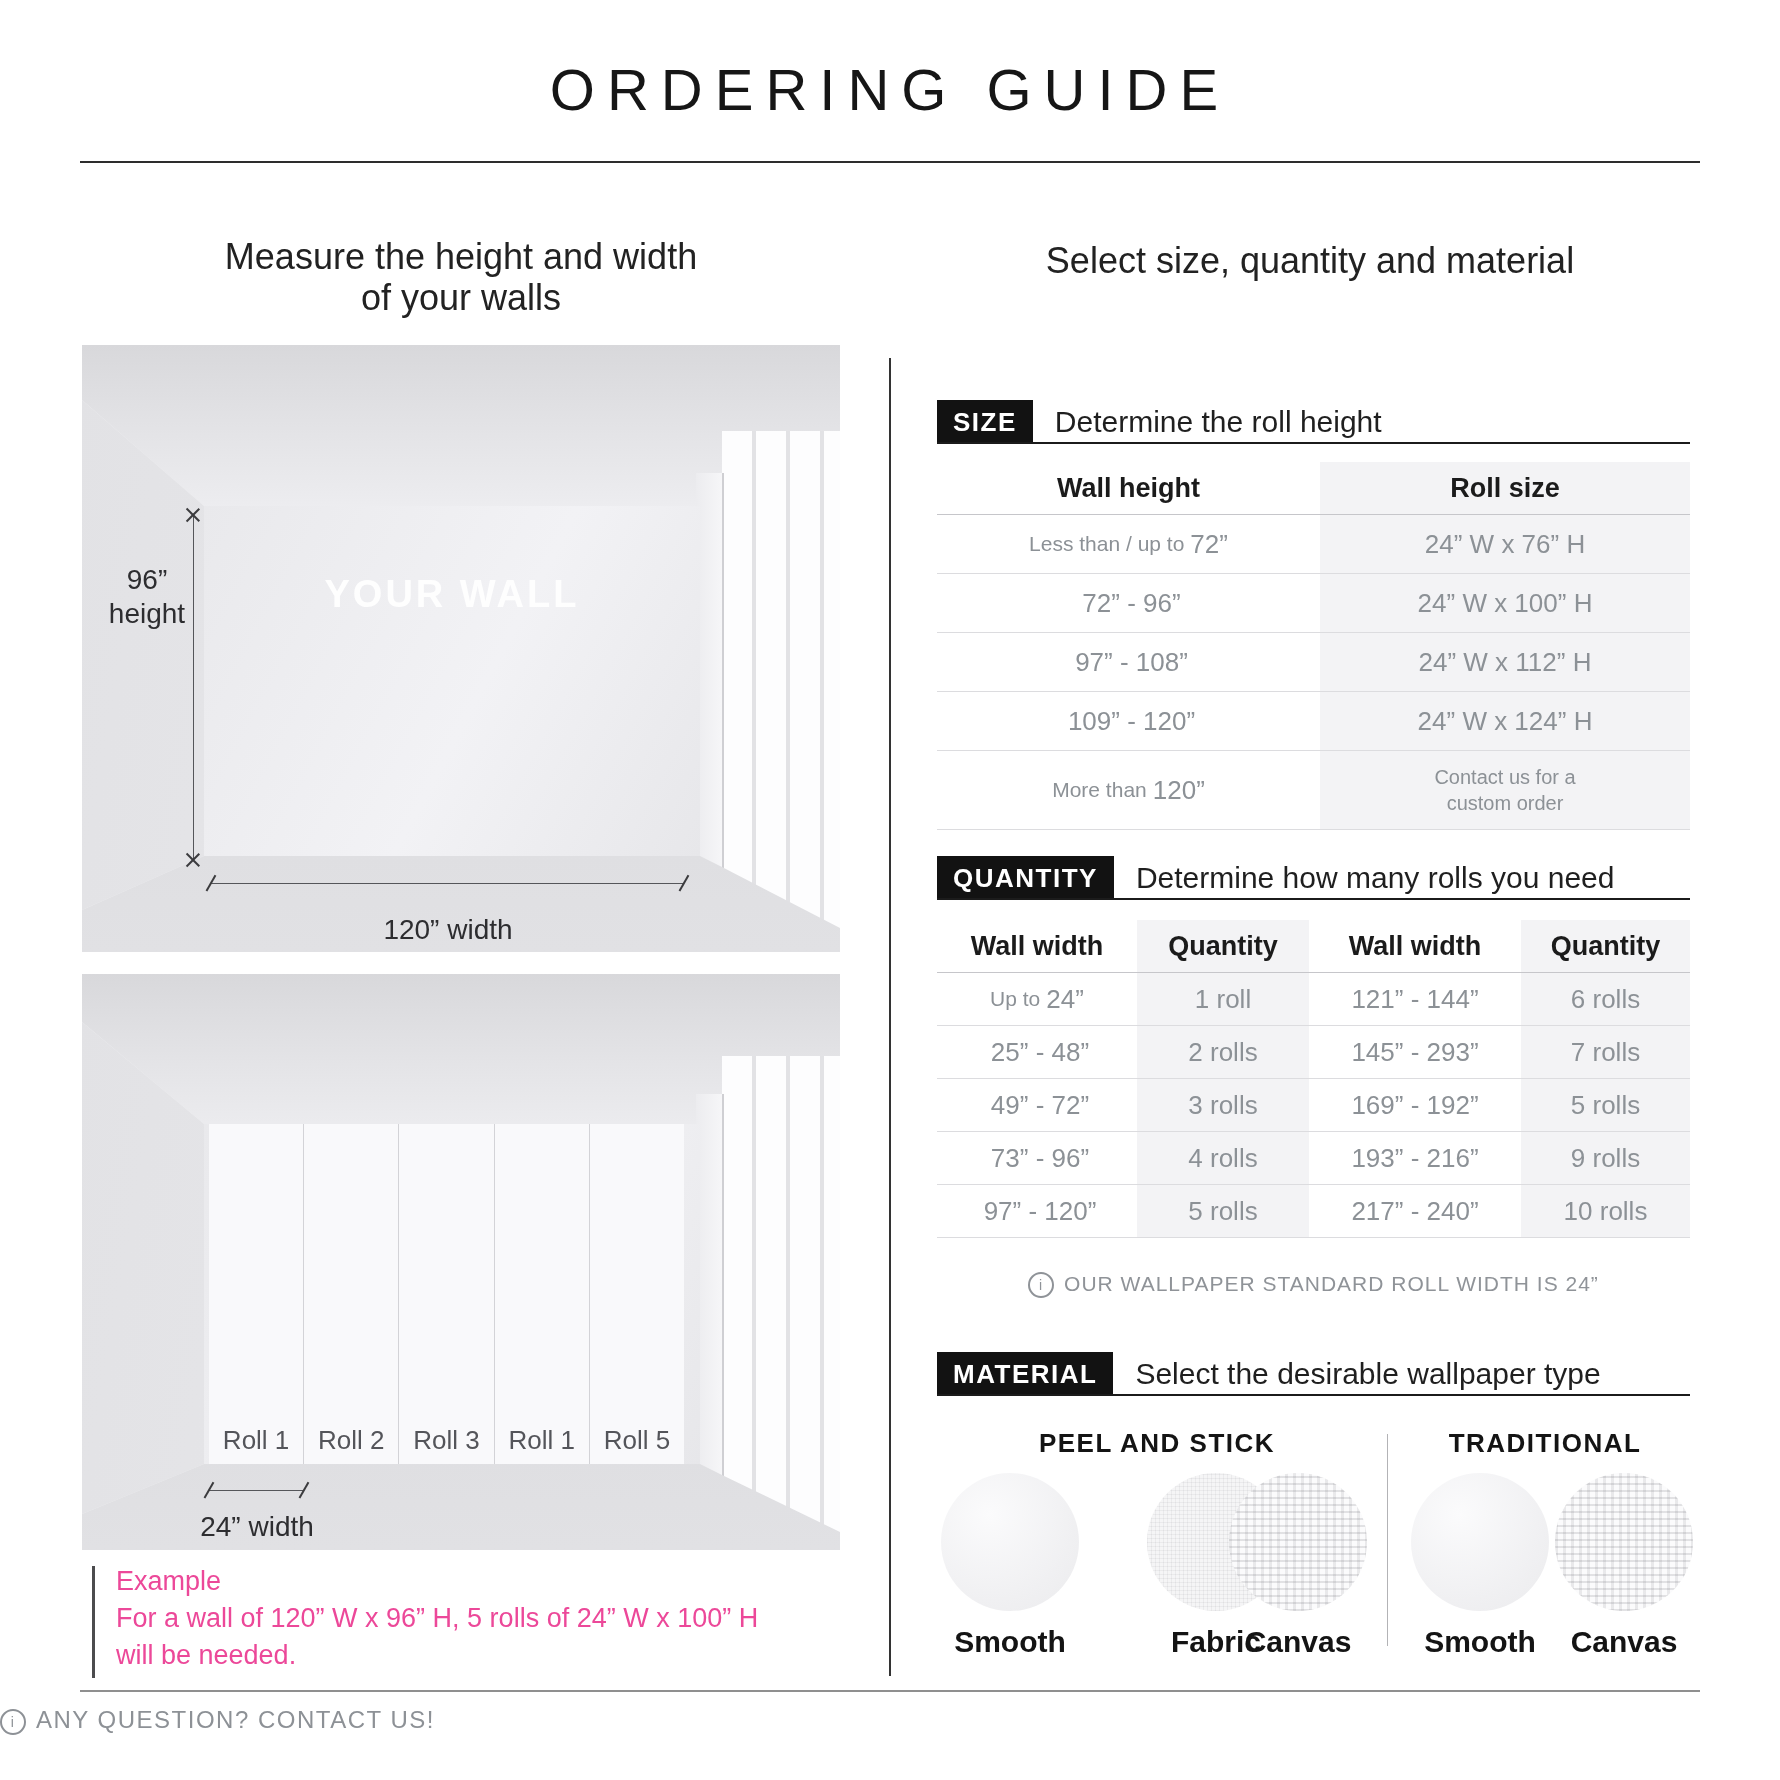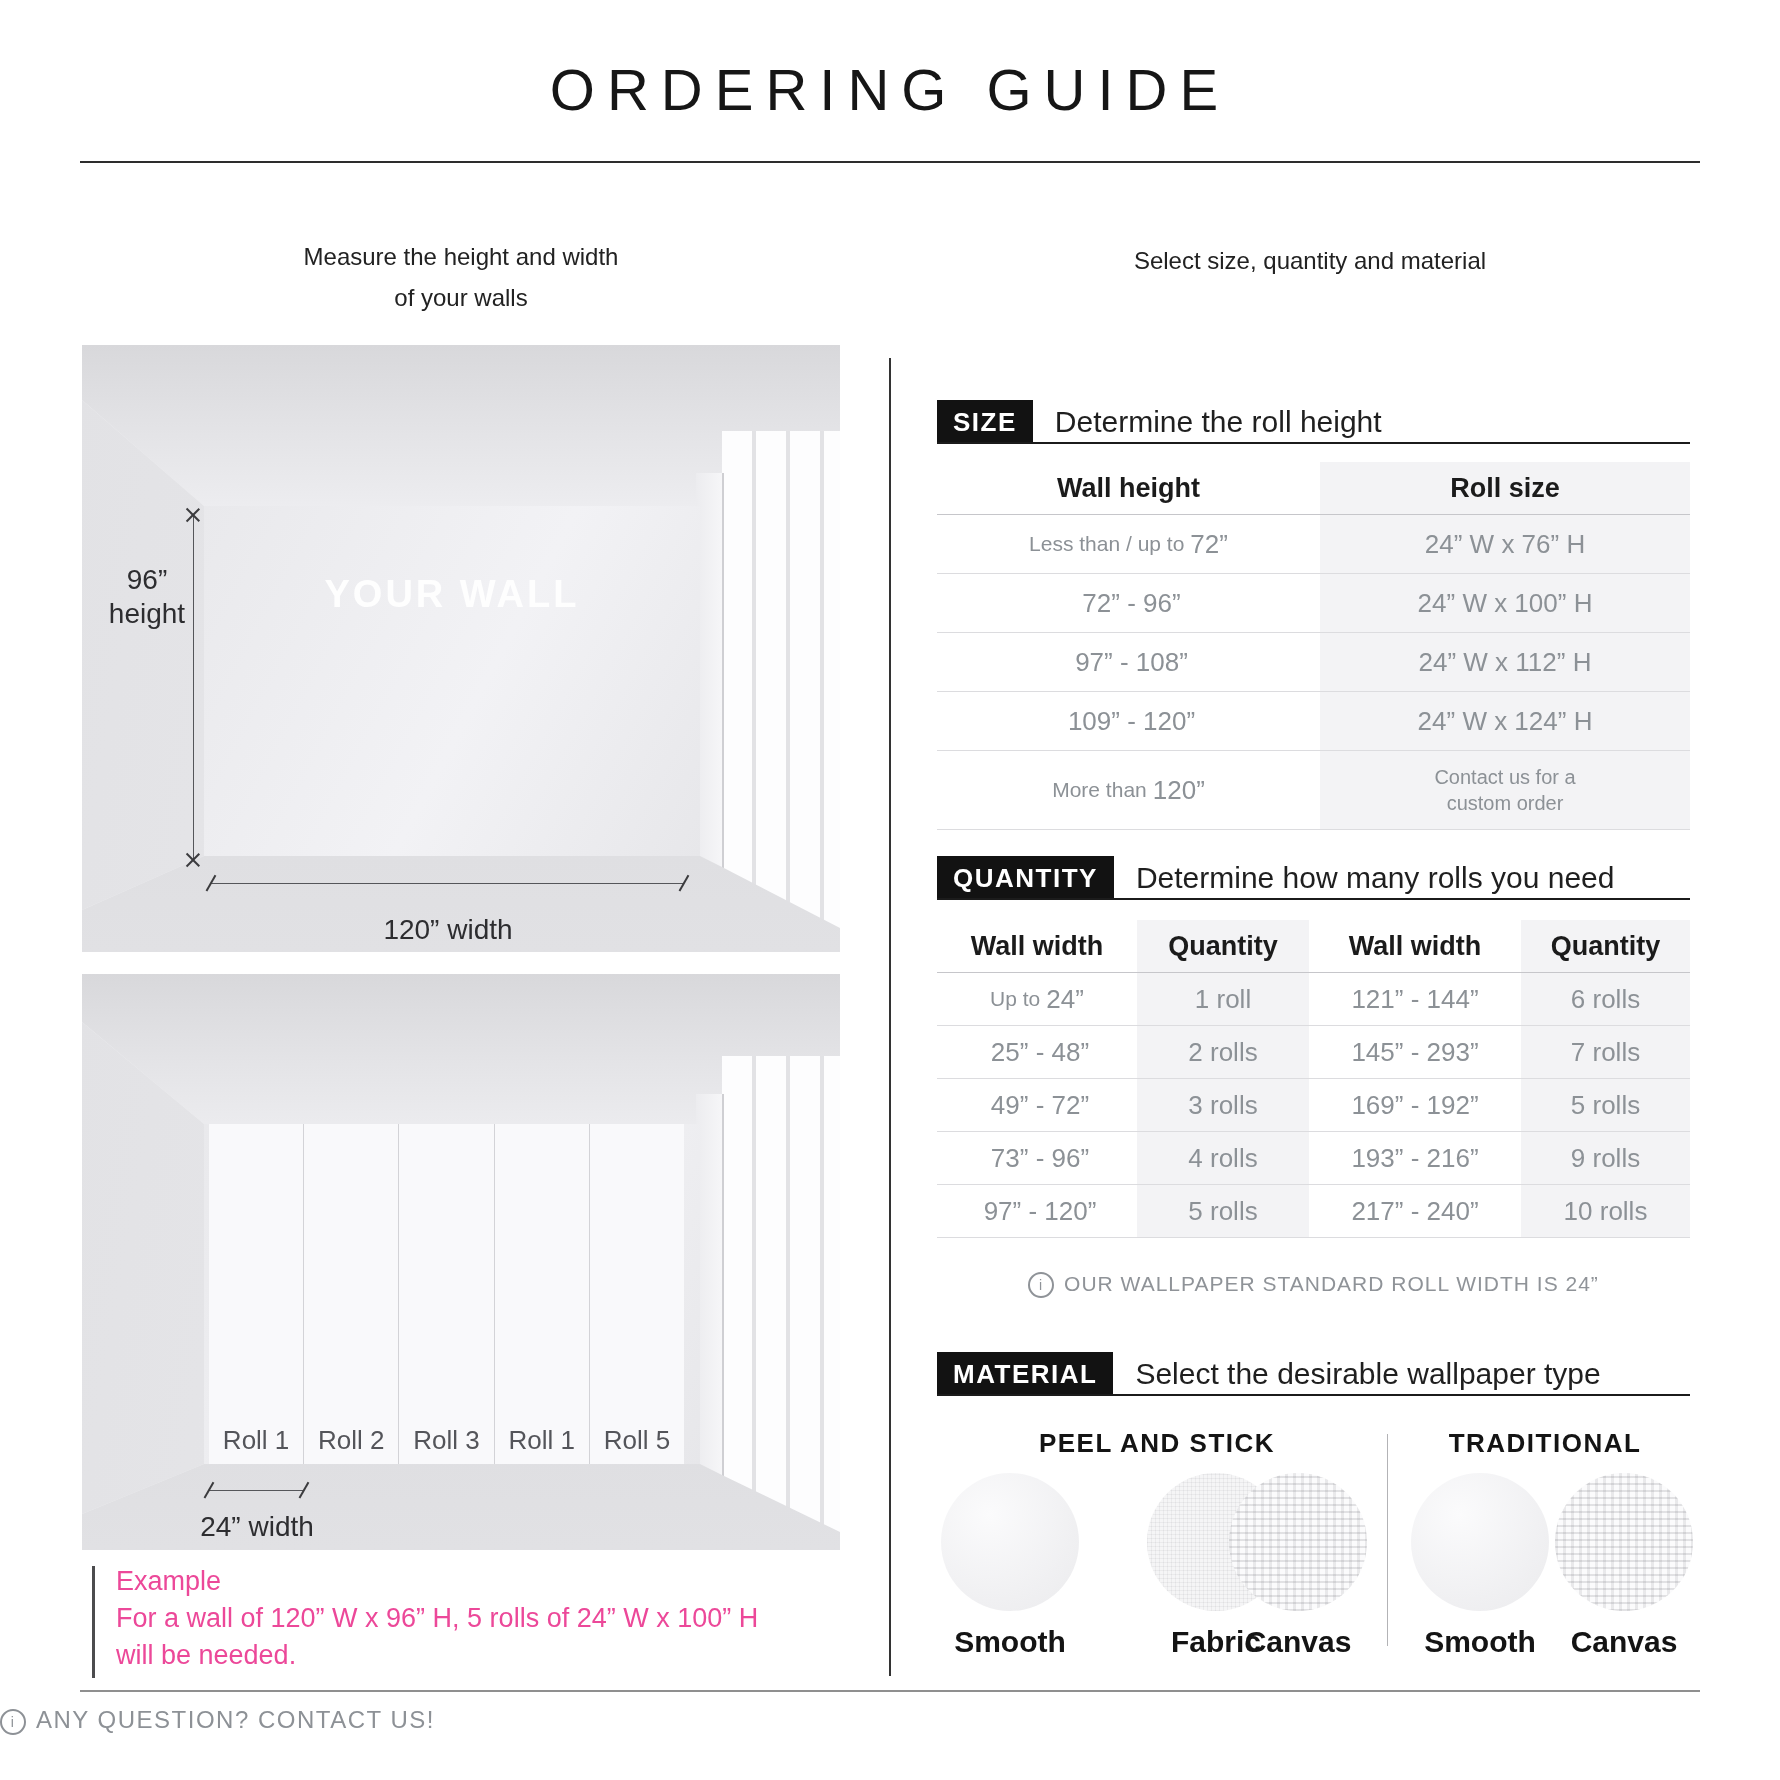--- a/index.html
+++ b/index.html
@@ -10,21 +10,21 @@
 
   
   .title {
     position:absolute; top:56px; left:0; width:100%; text-align:center;
     font-size:58px; letter-spacing:12px; color:#161616; font-weight:400;
   }
   .hr-top { position:absolute; top:161px; left:80px; width:1620px; height:2px; background:#2d2d2d; }
   .hr-bottom { position:absolute; top:1690px; left:80px; width:1620px; height:2px; background:#8f8f8f; }
   .v-divider { position:absolute; left:889px; top:358px; width:2px; height:1318px; background:#333; }
 
-  .col-heading { position:absolute; font-size:24px; line-height:41px; color:#222; text-align:center; font-weight:400; }
+  .col-heading { position:absolute; font-size:36px; line-height:41px; color:#222; text-align:center; font-weight:400; }
   .col-heading.left { left:82px; width:758px; top:236px; }
   .col-heading.right { left:930px; width:760px; top:240px; }
 
   
   .room { position:absolute; left:82px; width:758px; overflow:hidden; background:#f2f2f4; }
   #room1 { top:345px; height:607px; }
   #room2 { top:974px; height:576px; }
 
   .ceiling { position:absolute; left:0; top:0; width:758px; height:165px;
     background:linear-gradient(180deg,#d8d8db 0%,#e4e4e7 55%,#ededf0 100%); }

